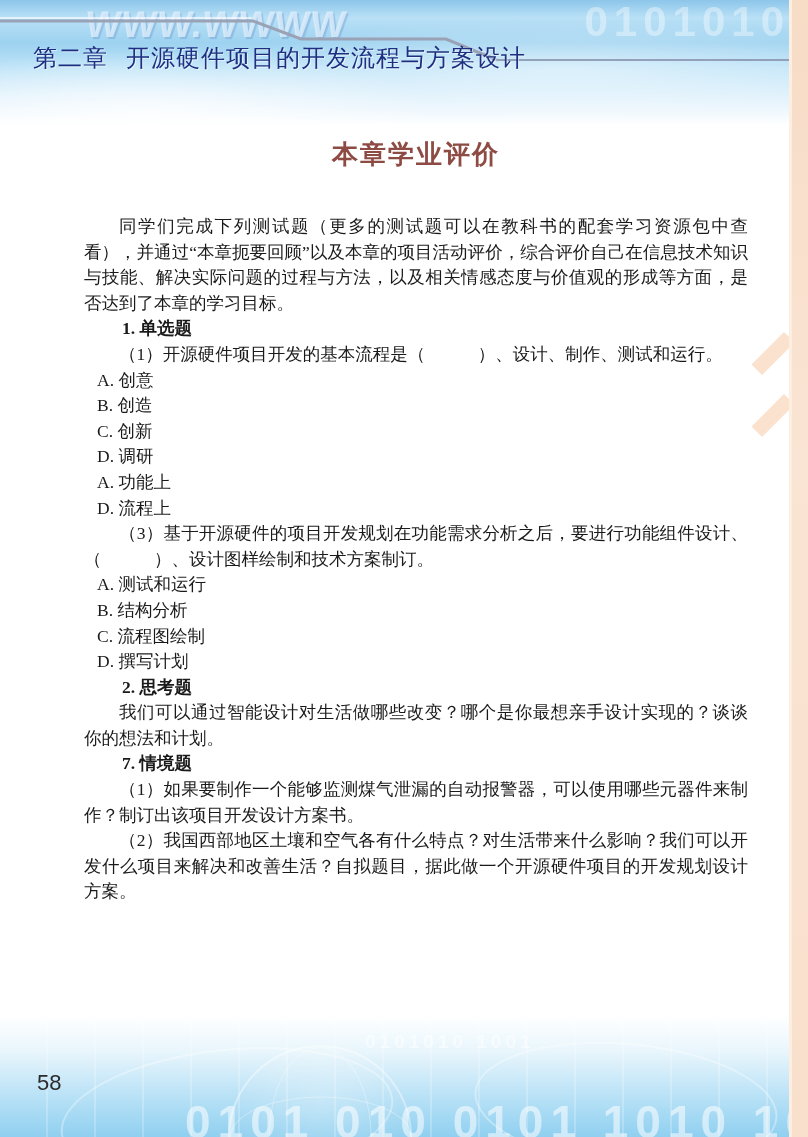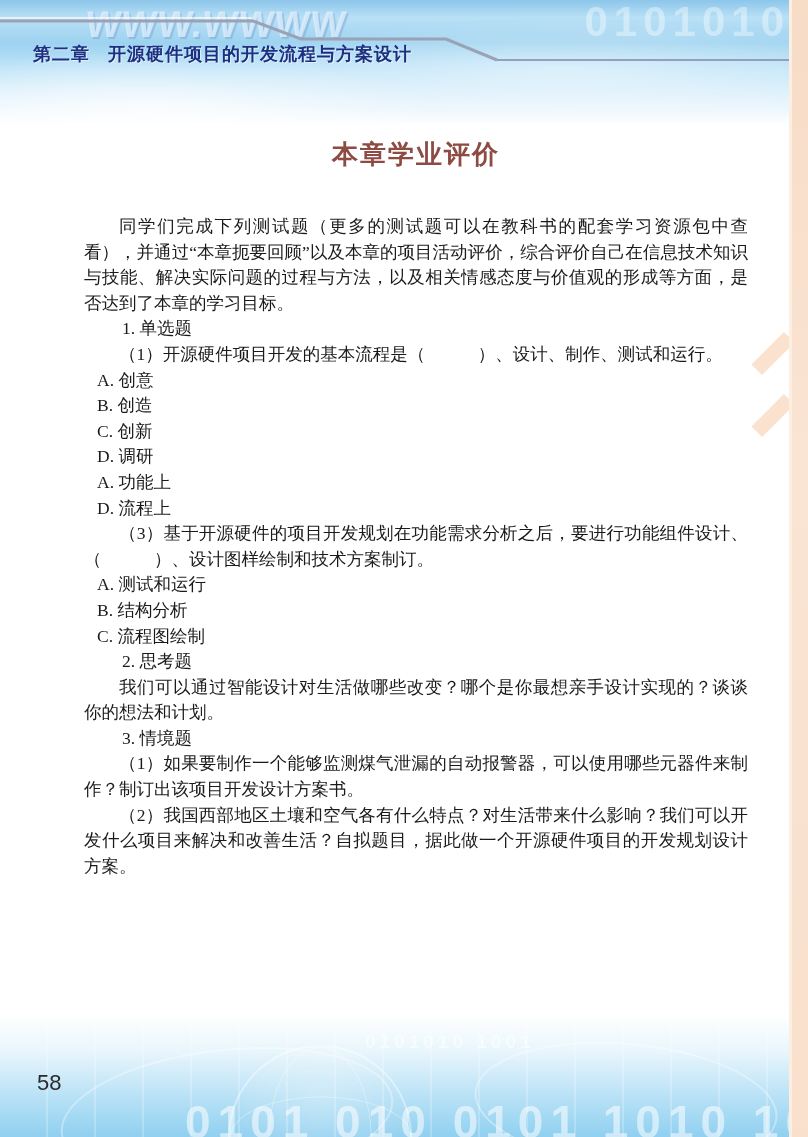--- a/index.html
+++ b/index.html
@@ -39,21 +39,21 @@
     position:absolute;right:18px;top:-2px;
     font-family:"Liberation Sans", sans-serif;
     font-weight:bold;font-size:42px;letter-spacing:6px;
     color:rgba(255,255,255,.38);
     white-space:nowrap;
   }
   .header-line{position:absolute;left:0;top:0;}
   .chapter-heading{
     position:absolute;left:33px;top:42px;
     font-family:"Liberation Sans", sans-serif;
-    font-weight:bold;font-size:18px;letter-spacing:1px;
+    font-weight:normal;font-size:24px;letter-spacing:1px;
     color:#1c2f80;
     text-shadow:1px 1px 0 rgba(255,255,255,.55);
     white-space:nowrap;
   }
   .chapter-heading .chapter-label{margin-right:18px;}
 
   
   .edge-strip{
     position:absolute;top:0;right:0;width:16px;height:1137px;
     background:linear-gradient(180deg,#f7dcc6,#fae4d3 40%,#f8e0cc);
@@ -80,21 +80,21 @@
     margin:0 0 38px 0;
     font-family:"Liberation Sans", sans-serif;
     font-weight:bold;font-size:26px;line-height:44px;
     letter-spacing:2px;
     color:#8d4b44;
     text-align:center;
   }
   .para{margin:0;text-indent:2em;}
   .section-heading{
     margin:0 0 0 38px;
-    font-weight:normal;
+    font-weight:bold;
     font-family:"Liberation Serif", serif;
   }
   .question-stem{margin:0;text-indent:2em;}
   .option-line{display:block;margin-left:13px;}
 
   
   .footer{
     position:absolute;left:0;bottom:0;width:808px;height:122px;
     background:linear-gradient(180deg,
       rgba(255,255,255,0) 0%, rgba(214,238,250,.55) 30%,
@@ -186,25 +186,26 @@
     <span class="option-line">C. 创新</span>
     <span class="option-line">D. 调研</span>
 
     <span class="option-line">A. 功能上</span>
     <span class="option-line">D. 流程上</span>
 
     <p class="question-stem">（3）基于开源硬件的项目开发规划在功能需求分析之后，要进行功能组件设计、（　　　）、设计图样绘制和技术方案制订。</p>
     <span class="option-line">A. 测试和运行</span>
     <span class="option-line">B. 结构分析</span>
     <span class="option-line">C. 流程图绘制</span>
+    <span class="option-line">D. 撰写计划</span>
 
     <p class="section-heading">2. 思考题</p>
     <p class="para">我们可以通过智能设计对生活做哪些改变？哪个是你最想亲手设计实现的？谈谈你的想法和计划。</p>
 
-    <p class="section-heading">3. 情境题</p>
+    <p class="section-heading">7. 情境题</p>
     <p class="para">（1）如果要制作一个能够监测煤气泄漏的自动报警器，可以使用哪些元器件来制作？制订出该项目开发设计方案书。</p>
     <p class="para">（2）我国西部地区土壤和空气各有什么特点？对生活带来什么影响？我们可以开发什么项目来解决和改善生活？自拟题目，据此做一个开源硬件项目的开发规划设计方案。</p>
   </div>
 
   <div class="footer">
     <div class="footer-streaks"></div>
     <div class="footer-arc-a"></div>
     <div class="footer-arc-b"></div>
     <div class="footer-globe"></div>
     <div class="footer-binary-small">0101010  1001</div>

